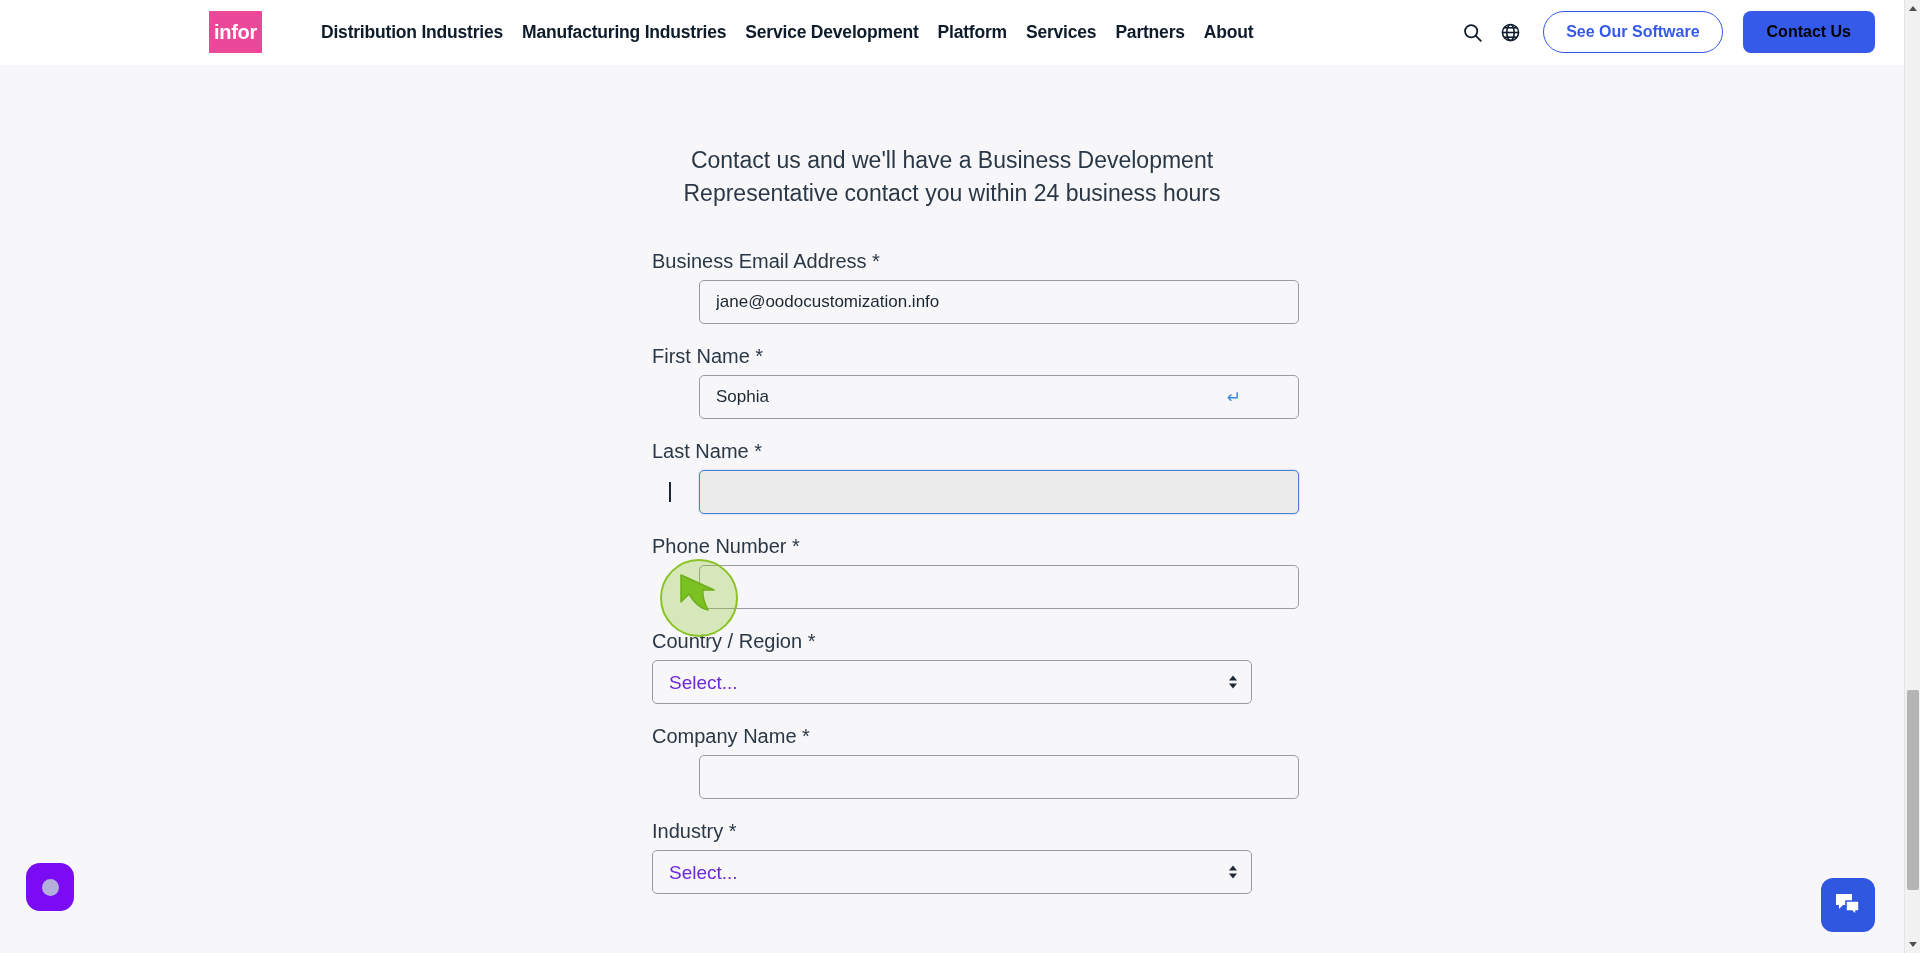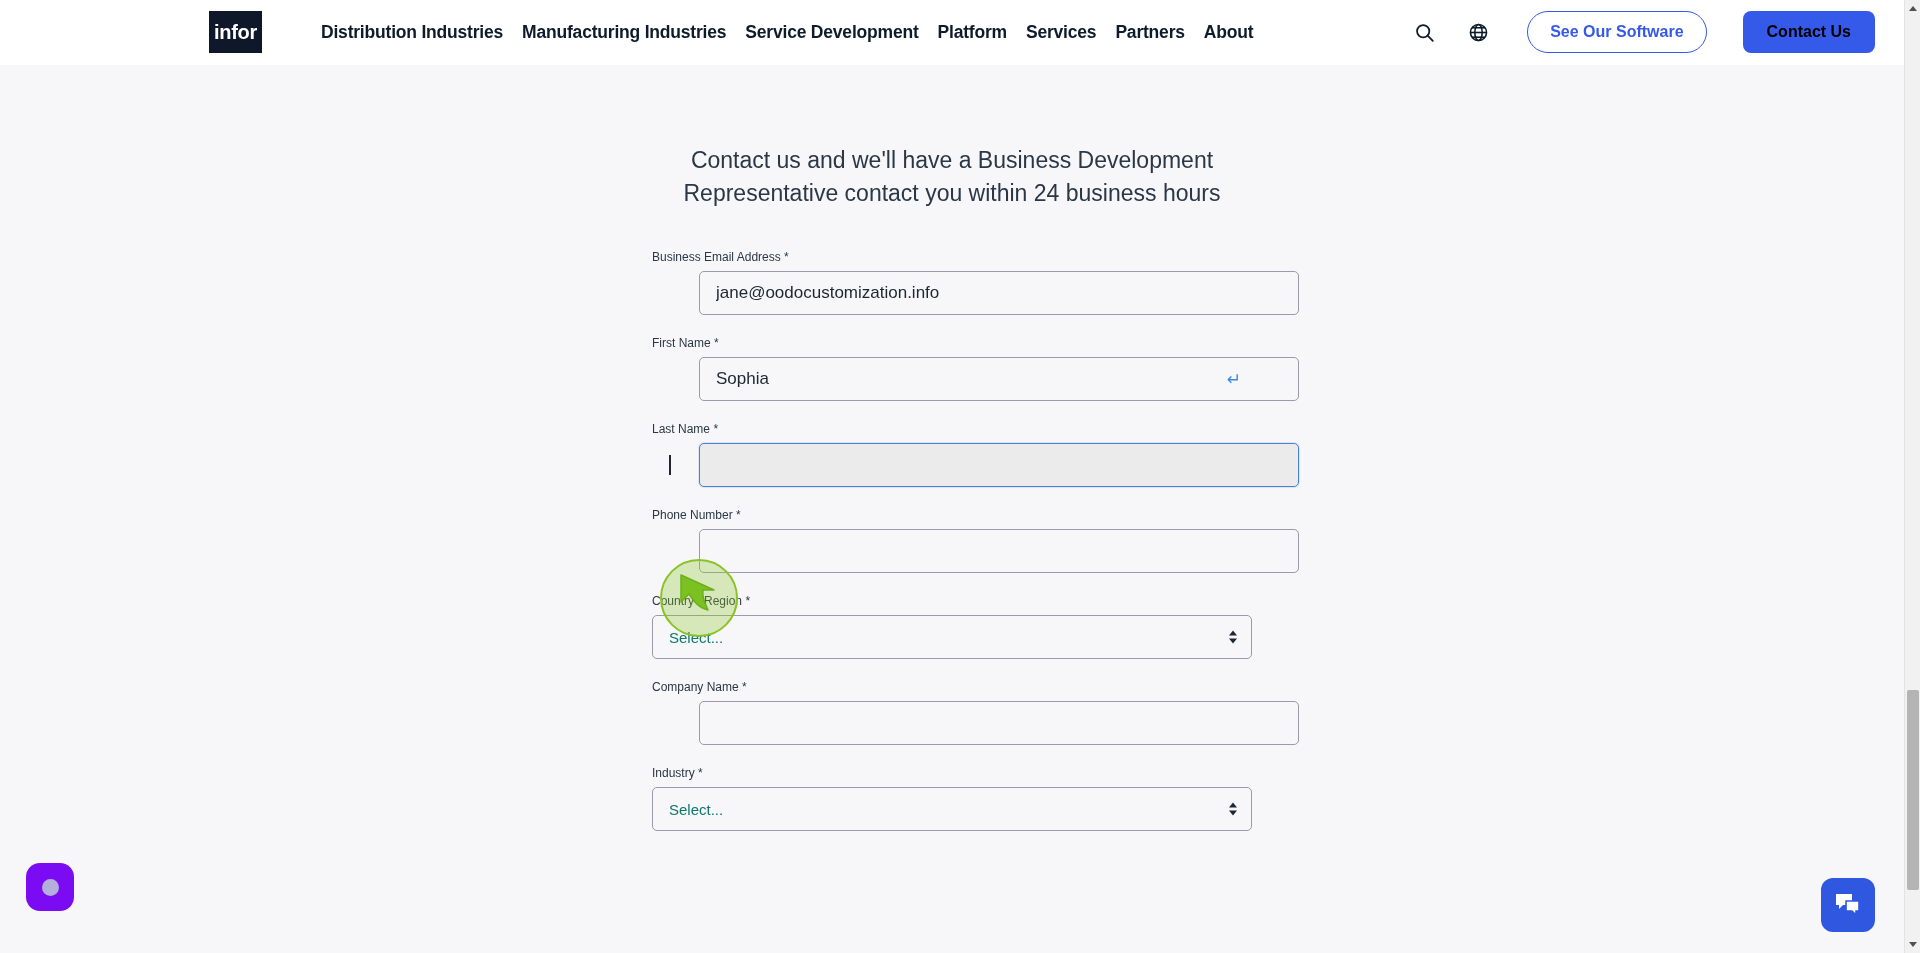--- a/index.html
+++ b/index.html
@@ -17,21 +17,21 @@
     position: relative;
     height: 65px;
     background: #ffffff;
     display: flex;
     align-items: center;
     width: 1904px;
     border-bottom: 1px solid #ffffff;
   }
   .logo {
     width: 53px; height: 42px;
-    background: #0f172a;
+    background: #ec4899;
     margin-left: 209px;
     display: flex; align-items: center; justify-content: center;
     flex: none;
     text-align: right;
   }
   .logo-text {
     color: #ffffff;
     font-size: 20px;
     font-weight: 700;
     letter-spacing: -0.3px;
@@ -48,21 +48,21 @@
     color: #0d1b2a;
     font-weight: 600;
     white-space: nowrap;
     cursor: pointer;
     letter-spacing: -0.2px;
   }
   .nav-right {
     margin-left: auto;
     display: flex;
     align-items: center;
-    gap: 16px;
+    gap: 0px;
     padding-right: 29px;
   }
   .icon-btn {
     width: 34px; height: 34px;
     display: flex; align-items: center; justify-content: center;
     cursor: pointer;
     margin-right: 4px;
   }
   .btn-outline {
     border: 1.5px solid #3559E8;
@@ -118,21 +118,21 @@
     color: #2a3746;
     max-width: 600px;
   }
 
   .form {
     width: 600px;
     margin: 41px auto 0;
   }
   .field { margin-bottom: 21px; }
   .field-label {
-    font-size: 12px;
+    font-size: 20px;
     color: #2a3746;
     margin-bottom: 7px;
     display: block;
   }
   .req { color: #2a3746; }
 
   .input-wrap { position: relative; padding-left: 47px; }
   .text-input {
     width: 600px;
     height: 44px;
@@ -169,22 +169,22 @@
     background: #1c2733;
   }
 
   .select-wrap { position: relative; }
   select.select-input {
     width: 600px;
     height: 44px;
     border: 1px solid #9b9ba3;
     border-radius: 5px;
     background: #f7f7f9;
-    font-size: 15px;
-    color: #0f766e;
+    font-size: 19px;
+    color: #6d28d9;
     padding: 0 16px;
     outline: none;
     appearance: none;
     -webkit-appearance: none;
     font-family: "Liberation Sans", sans-serif;
     cursor: pointer;
   }
   .select-arrows {
     position: absolute;
     right: 15px;

